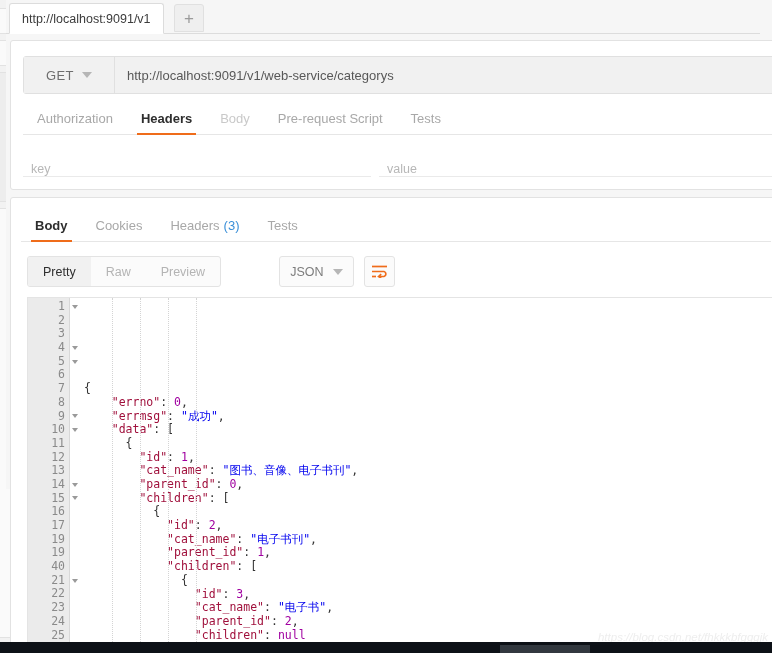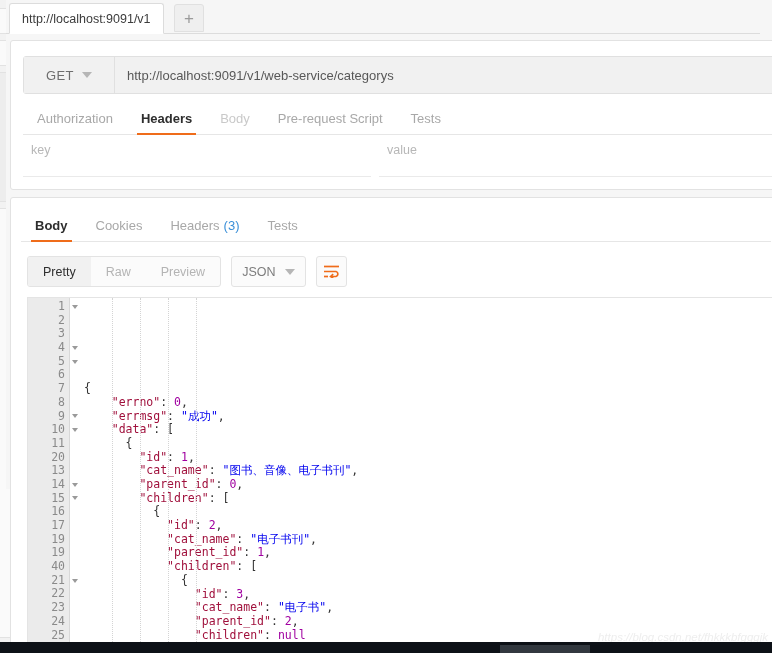--- a/index.html
+++ b/index.html
@@ -141,21 +141,21 @@
   .rtab.dim { color: #c9c9c9; }
 
   
   .kv-row {
     position: absolute; left: 12px; top: 102px;
     width: 756px; height: 40px;
     display: flex;
   }
   .kv-cell {
     height: 34px;
-    display: flex; align-items: flex-start;
+    display: flex; align-items: flex-end;
     padding-left: 8px;
     font-size: 12.5px;
     color: #b7b7b7;
     border-bottom: 1px solid #eaeaea;
   }
   .kv-key { width: 348px; }
   .kv-val { width: 400px; margin-left: 8px; }
 
   
   .res-panel {
@@ -195,20 +195,21 @@
   .seg.active { color: #2e2e2e; background: #f1f1f1; }
   .type-select {
     height: 31px;
     padding: 0 10px;
     display: flex; align-items: center; gap: 10px;
     border: 1px solid #e3e3e3;
     border-radius: 3px;
     background: #fbfbfb;
     font-size: 12.5px;
     color: #7d7d7d;
+    margin-left: 48px;
   }
   .wrap-btn {
     width: 31px; height: 31px;
     border: 1px solid #e3e3e3;
     border-radius: 3px;
     background: #fbfbfb;
     display: flex; align-items: center; justify-content: center;
   }
 
   
@@ -381,21 +382,21 @@
             <div class="gl">2</div>
             <div class="gl">3</div>
             <div class="gl">4<span class="fold"></span></div>
             <div class="gl">5<span class="fold"></span></div>
             <div class="gl">6</div>
             <div class="gl">7</div>
             <div class="gl">8</div>
             <div class="gl">9<span class="fold"></span></div>
             <div class="gl">10<span class="fold"></span></div>
             <div class="gl">11</div>
-            <div class="gl">20</div>
+            <div class="gl">12</div>
             <div class="gl">13</div>
             <div class="gl">14<span class="fold"></span></div>
             <div class="gl">15<span class="fold"></span></div>
             <div class="gl">16</div>
             <div class="gl">17</div>
             <div class="gl">19</div>
             <div class="gl">19</div>
             <div class="gl">40</div>
             <div class="gl">21<span class="fold"></span></div>
             <div class="gl">22</div>

